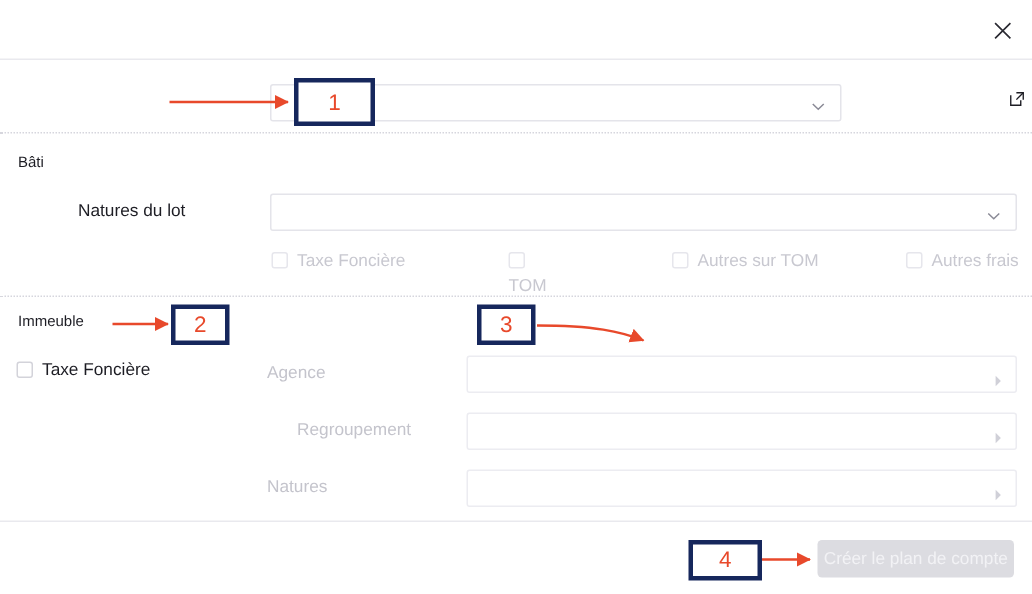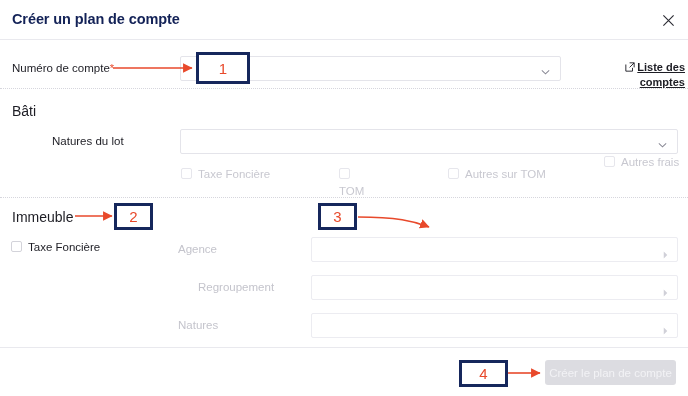--- a/index.html
+++ b/index.html
@@ -37,21 +37,21 @@
 
   
   .field-label {
     position: absolute; font-size: 11.5px; color: #1d1d24;
     white-space: nowrap;
   }
   .field-label.muted { color: #c4c4cc; }
   .req-star { color: #e8492b; font-size: 11px; }
 
   .section-title {
-    position: absolute; font-size: 14px; color: #1d1d24;
+    position: absolute; font-size: 10px; color: #1d1d24;
     font-weight: normal; white-space: nowrap;
   }
 
   
   .select-box {
     position: absolute; background: #fff;
     border: 1px solid #e4e4ea; border-radius: 2px;
     cursor: pointer;
   }
   .chev {
@@ -114,49 +114,45 @@
     font-family: "Liberation Sans", sans-serif;
   }
   .anno-svg { position: absolute; left: 0; top: 0; overflow: visible; }
 </style>
 </head>
 <body>
 
 <div class="dialog">
 
   <div class="dialog-header">
-    <div class="dialog-title">Créer un plan de compte</div>
     <div class="close-btn">
       <svg viewBox="0 0 14 14" width="13" height="13" aria-hidden="true">
         <path d="M1.5 1.5 L12.5 12.5 M12.5 1.5 L1.5 12.5" stroke="currentColor" stroke-width="1.2" fill="none"></path>
       </svg>
     </div>
   </div>
   <div class="hr-solid" style="top:39px"></div>
 
-  <div class="field-label" style="left:12px; top:62px;">
-    <span>Numéro de compte</span><span class="req-star">*</span>
-  </div>
 
   <div class="select-box" style="left:180px; top:56px; width:381px; height:25px;">
     <span class="chev">
       <svg viewBox="0 0 12 12" width="11" height="11" aria-hidden="true">
         <path d="M2 4.2 L6 8 L10 4.2" stroke="currentColor" stroke-width="1.1" fill="none"></path>
       </svg>
     </span>
   </div>
 
   <div class="list-link">
     <span class="ext-icon">
       <svg viewBox="0 0 12 12" width="10" height="10" aria-hidden="true">
         <path d="M1 3 L1 11 L9 11 L9 7" stroke="currentColor" stroke-width="1.1" fill="none"></path>
         <path d="M5.5 1 L11 1 L11 6.5" stroke="currentColor" stroke-width="1.1" fill="none"></path>
         <path d="M11 1 L5.5 6.5" stroke="currentColor" stroke-width="1.1" fill="none"></path>
       </svg>
-    </span><span class="lnk-txt">Liste des comptes</span>
+    </span>
   </div>
 
   <div class="hr-dotted" style="top:88px"></div>
 
   <div class="section-title" style="left:12px; top:103px;">Bâti</div>
 
   <div class="field-label" style="left:12px; top:135px;padding-left:40px;">Natures du lot</div>
 
   <div class="select-box" style="left:180px; top:129px; width:498px; height:25px;">
     <span class="chev">
@@ -171,21 +167,21 @@
     <span class="cb-label disabled">Taxe Foncière</span>
   </div>
   <div class="cb-wrap" style="left:339px; top:168px;flex-direction:column;">
     <span class="cb-box disabled"></span>
     <span class="cb-label disabled">TOM</span>
   </div>
   <div class="cb-wrap" style="left:448px; top:168px;">
     <span class="cb-box disabled"></span>
     <span class="cb-label disabled">Autres sur TOM</span>
   </div>
-  <div class="cb-wrap" style="left:604px; top:156px;">
+  <div class="cb-wrap" style="left:604px; top:168px;">
     <span class="cb-box disabled"></span>
     <span class="cb-label disabled">Autres frais</span>
   </div>
 
   <div class="hr-dotted" style="top:197px"></div>
 
   <div class="section-title" style="left:12px; top:209px;">Immeuble</div>
 
   <div class="cb-wrap" style="left:11px; top:241px;">
     <span class="cb-box"></span>

